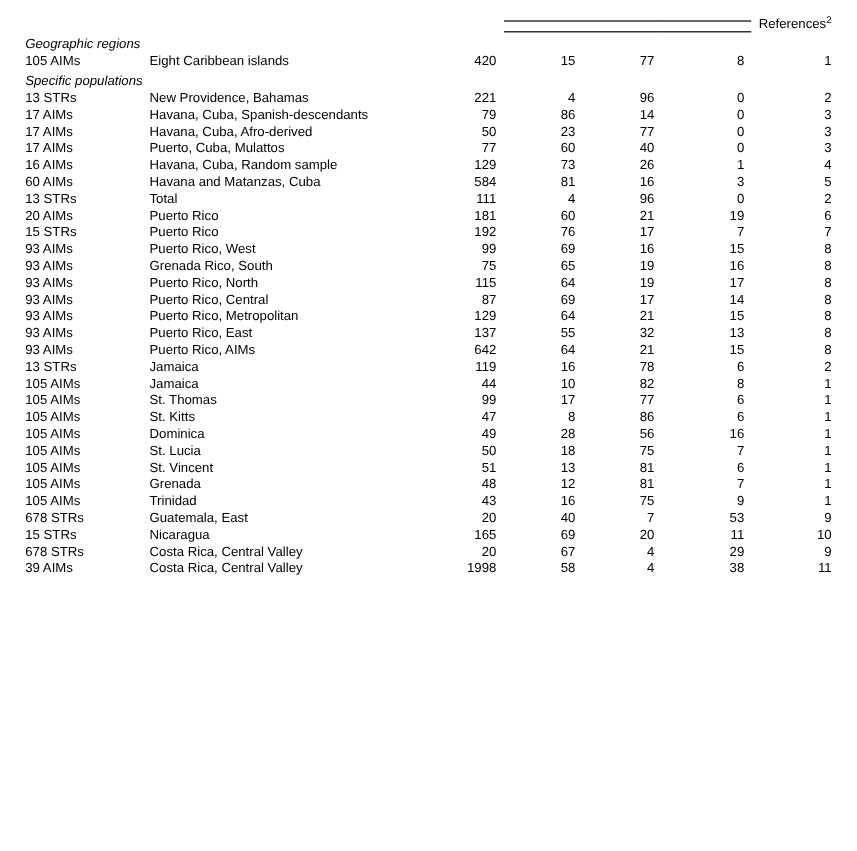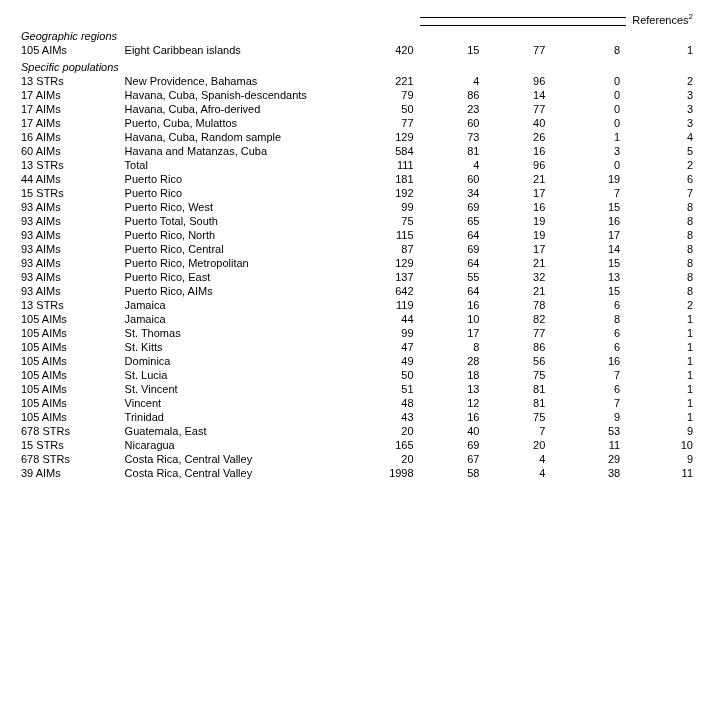--- a/index.html
+++ b/index.html
@@ -146,49 +146,49 @@
       <tr class="data-row">
         <td>13 STRs</td>
         <td>Total</td>
         <td class="num">111</td>
         <td class="num">4</td>
         <td class="num">96</td>
         <td class="num">0</td>
         <td class="num">2</td>
       </tr>
       <tr class="data-row">
-        <td>44 AIMs</td>
+        <td>20 AIMs</td>
         <td>Puerto Rico</td>
         <td class="num">181</td>
         <td class="num">60</td>
         <td class="num">21</td>
         <td class="num">19</td>
         <td class="num">6</td>
       </tr>
       <tr class="data-row">
         <td>15 STRs</td>
         <td>Puerto Rico</td>
         <td class="num">192</td>
-        <td class="num">34</td>
+        <td class="num">76</td>
         <td class="num">17</td>
         <td class="num">7</td>
         <td class="num">7</td>
       </tr>
       <tr class="data-row">
         <td>93 AIMs</td>
         <td>Puerto Rico, West</td>
         <td class="num">99</td>
         <td class="num">69</td>
         <td class="num">16</td>
         <td class="num">15</td>
         <td class="num">8</td>
       </tr>
       <tr class="data-row">
         <td>93 AIMs</td>
-        <td>Puerto Total, South</td>
+        <td>Grenada Rico, South</td>
         <td class="num">75</td>
         <td class="num">65</td>
         <td class="num">19</td>
         <td class="num">16</td>
         <td class="num">8</td>
       </tr>
       <tr class="data-row">
         <td>93 AIMs</td>
         <td>Puerto Rico, North</td>
         <td class="num">115</td>
@@ -291,21 +291,21 @@
         <td>105 AIMs</td>
         <td>St. Vincent</td>
         <td class="num">51</td>
         <td class="num">13</td>
         <td class="num">81</td>
         <td class="num">6</td>
         <td class="num">1</td>
       </tr>
       <tr class="data-row">
         <td>105 AIMs</td>
-        <td>Vincent</td>
+        <td>Grenada</td>
         <td class="num">48</td>
         <td class="num">12</td>
         <td class="num">81</td>
         <td class="num">7</td>
         <td class="num">1</td>
       </tr>
       <tr class="data-row">
         <td>105 AIMs</td>
         <td>Trinidad</td>
         <td class="num">43</td>

